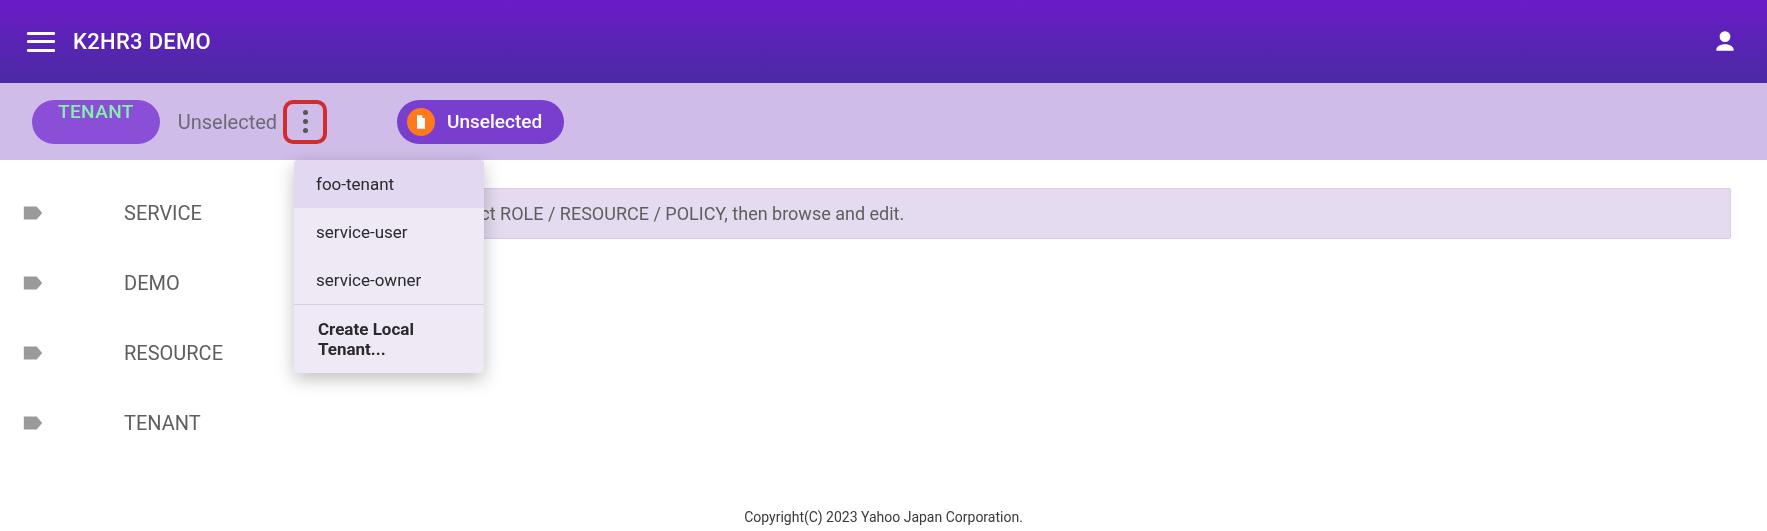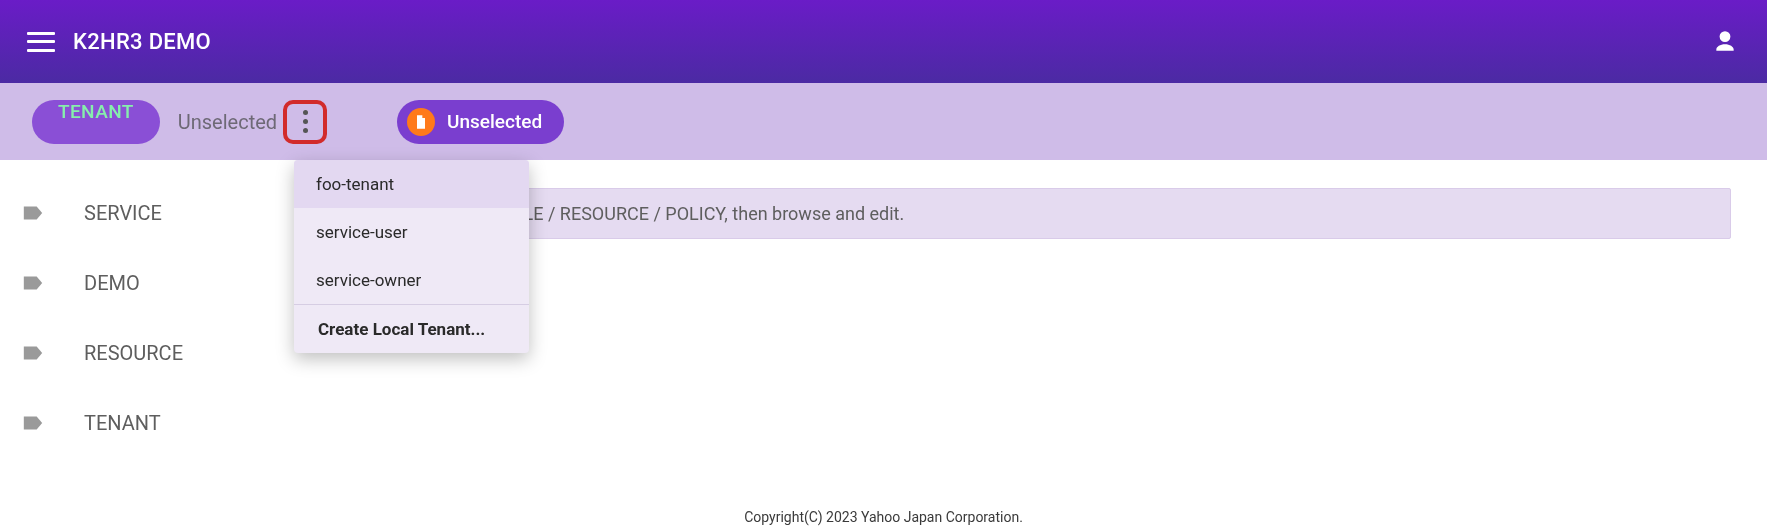--- a/index.html
+++ b/index.html
@@ -75,39 +75,39 @@
   }
   .doc-icon {
     width: 28px; height: 28px; border-radius: 50%;
     background: #ff7a1a; display: flex; align-items: center; justify-content: center;
   }
   .doc-icon svg { width: 16px; height: 16px; fill: #fff; }
 
   
   .body { display: flex; height: calc(100% - 83px - 77px - 40px); }
   .sidebar { width: 300px; padding-top: 18px; }
-  .side-item { display: flex; align-items: center; height: 70px; padding-left: 22px; color: #5e5e5e; font-size: 20px; cursor: pointer; }
+  .side-item { display: flex; align-items: center; height: 70px; padding-left: 22px; color: #5e5e5e; font-size: 20px; cursor: pointer; gap: 40px; }
   .side-item svg { width: 22px; height: 22px; fill: #9a9a9a; margin-right: 40px; }
 
   .main { flex: 1; padding: 28px 36px 0 0; position: relative; }
   .info-box {
     border: 1px solid #d9cbe9;
     background: #e5dbf1;
     color: #5e5e5e;
     padding: 14px 18px;
     font-size: 18px;
     border-radius: 2px;
   }
 
   
   .menu {
     position: absolute;
     left: 294px;
     top: 160px; 
-    width: 235px;
+    width: 190px;
     background: #efe9f6;
     border-radius: 4px;
     box-shadow: 0 6px 18px rgba(0,0,0,.25);
     overflow: hidden;
     z-index: 20;
   }
   .menu-item {
     padding: 14px 22px;
     font-size: 17px;
     color: #2a2a2a;

